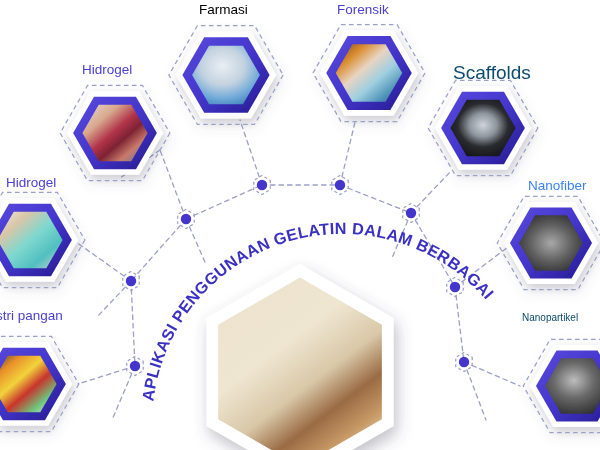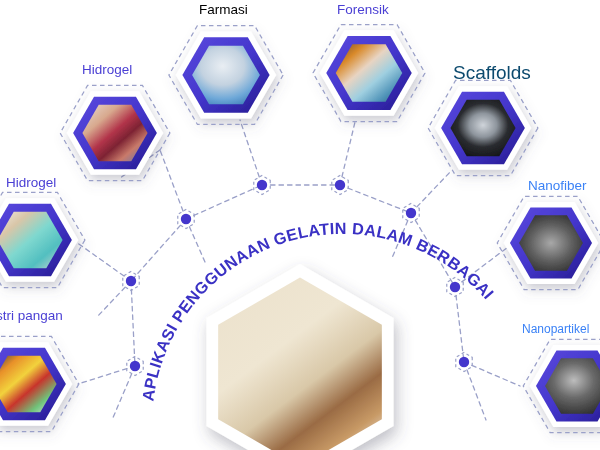--- a/index.html
+++ b/index.html
@@ -232,18 +232,18 @@
       <textPath href="#arcpath" startOffset="4%" id="title-textpath">APLIKASI PENGGUNAAN GELATIN DALAM BERBAGAI INDUSTRI</textPath>
     </text>
   </svg>
 
   <div id="labels">
       <div class="label" style="position: absolute; left: 82px; top: 62px; font-size: 13.5px; color: rgb(74, 63, 212);">Hidrogel</div>
       <div class="label" style="position: absolute; left: 199px; top: 2px; font-size: 13.5px; color: #000000;">Farmasi</div>
       <div class="label" style="position: absolute; left: 337px; top: 2px; font-size: 13.5px; color: rgb(74, 63, 212);">Forensik</div>
       <div class="label" style="position: absolute; left: 453px; top: 62px; font-size: 19px; color: #0c4a6e;">Scaffolds</div>
       <div class="label" style="position: absolute; left: 528px; top: 178px; font-size: 13.5px; color: #3b82f6;">Nanofiber</div>
-      <div class="label" style="position: absolute; left: 522px; top: 322px; font-size: 12px; color: #3b82f6;">Nanopartikel</div>
+      <div class="label" style="position: absolute; left: 522px; top: 312px; font-size: 10px; color: #0c4a6e;">Nanopartikel</div>
       <div class="label" style="position: absolute; left: 6px; top: 175px; font-size: 13.5px; color: rgb(74, 63, 212);">Hidrogel</div>
       <div class="label" style="position: absolute; left: -4px; top: 308px; font-size: 13.5px; color: rgb(74, 63, 212);">stri pangan</div>
     </div>
 
 </div>
 
 </body></html>

